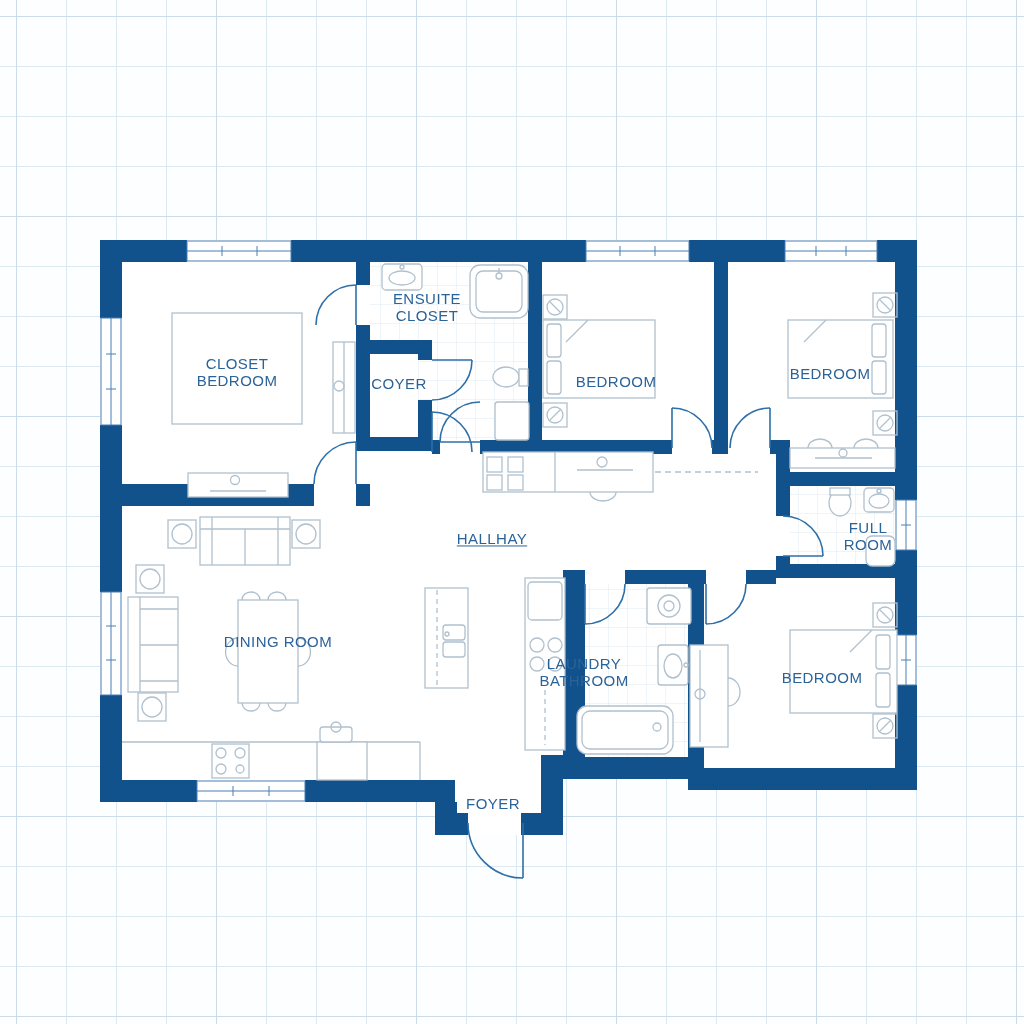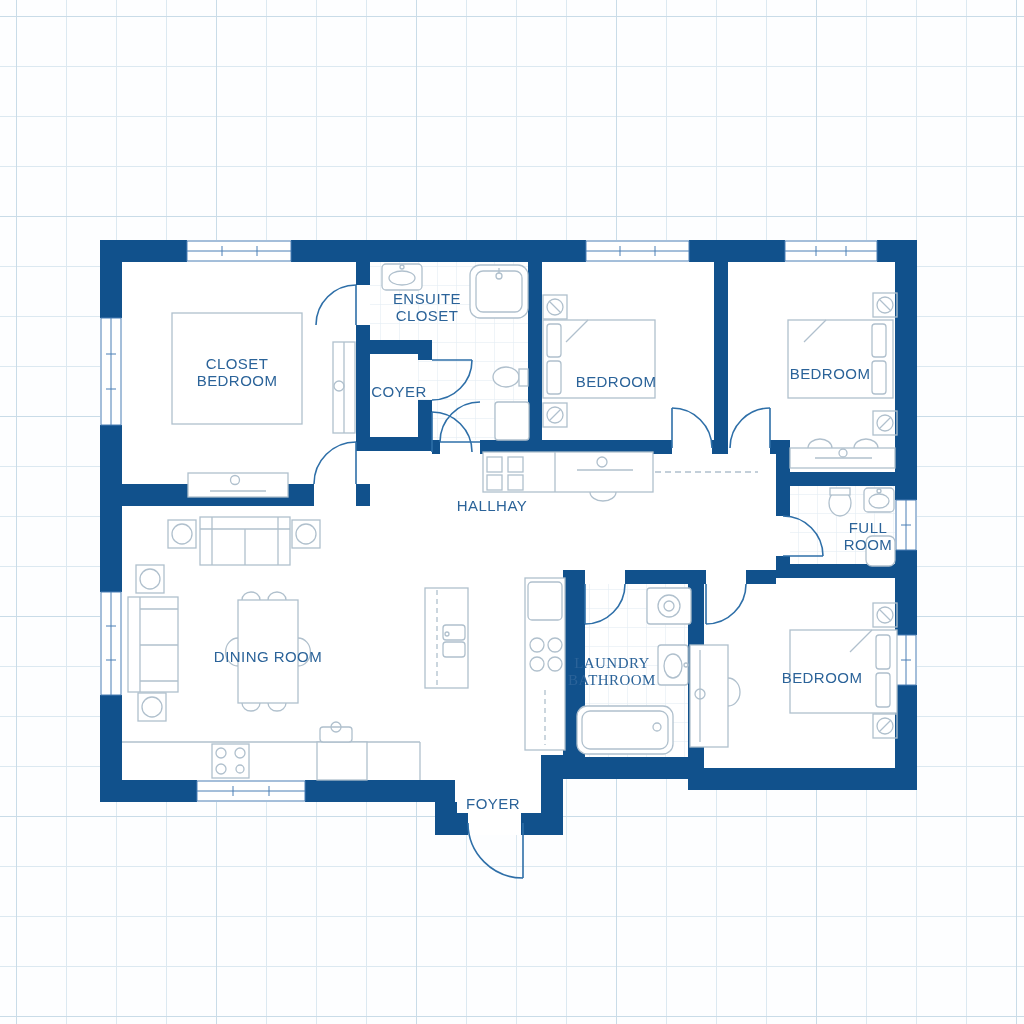--- a/index.html
+++ b/index.html
@@ -415,25 +415,25 @@
           <circle cx="885" cy="726" r="8"></circle>
           <line x1="879" y1="732" x2="891" y2="720"></line>
         </g>
   </g>
 </svg>
 
 <div class="room-label" style="left:237px;top:372px;">CLOSET
 BEDROOM</div>
 <div class="room-label" style="left:427px;top:307px;">ENSUITE
 CLOSET</div>
-<div class="room-label" style="left:399px;top:384px;margin-top:8px;">COYER</div>
+<div class="room-label" style="left:399px;top:384px;">COYER</div>
 <div class="room-label" style="left:616px;top:382px;">BEDROOM</div>
 <div class="room-label" style="left:830px;top:374px;">BEDROOM</div>
-<div class="room-label" style="left:492px;top:506px;">HALLHAY</div>
+<div class="room-label" style="left:492px;top:539px;text-decoration:underline;">HALLHAY</div>
 <div class="room-label" style="left:836px;top:536px;margin-left:32px;">FULL
 ROOM</div>
-<div class="room-label" style="left:268px;top:642px;margin-top:15px;">DINING ROOM</div>
-<div class="room-label" style="left:612px;top:672px;font-family:Liberation Serif, serif;">LAUNDRY
+<div class="room-label" style="left:278px;top:642px;">DINING ROOM</div>
+<div class="room-label" style="left:584px;top:672px;">LAUNDRY
 BATHROOM</div>
 <div class="room-label" style="left:822px;top:678px;">BEDROOM</div>
 <div class="room-label" style="left:493px;top:804px;">FOYER</div>
 
 </div>
 
 </body></html>

